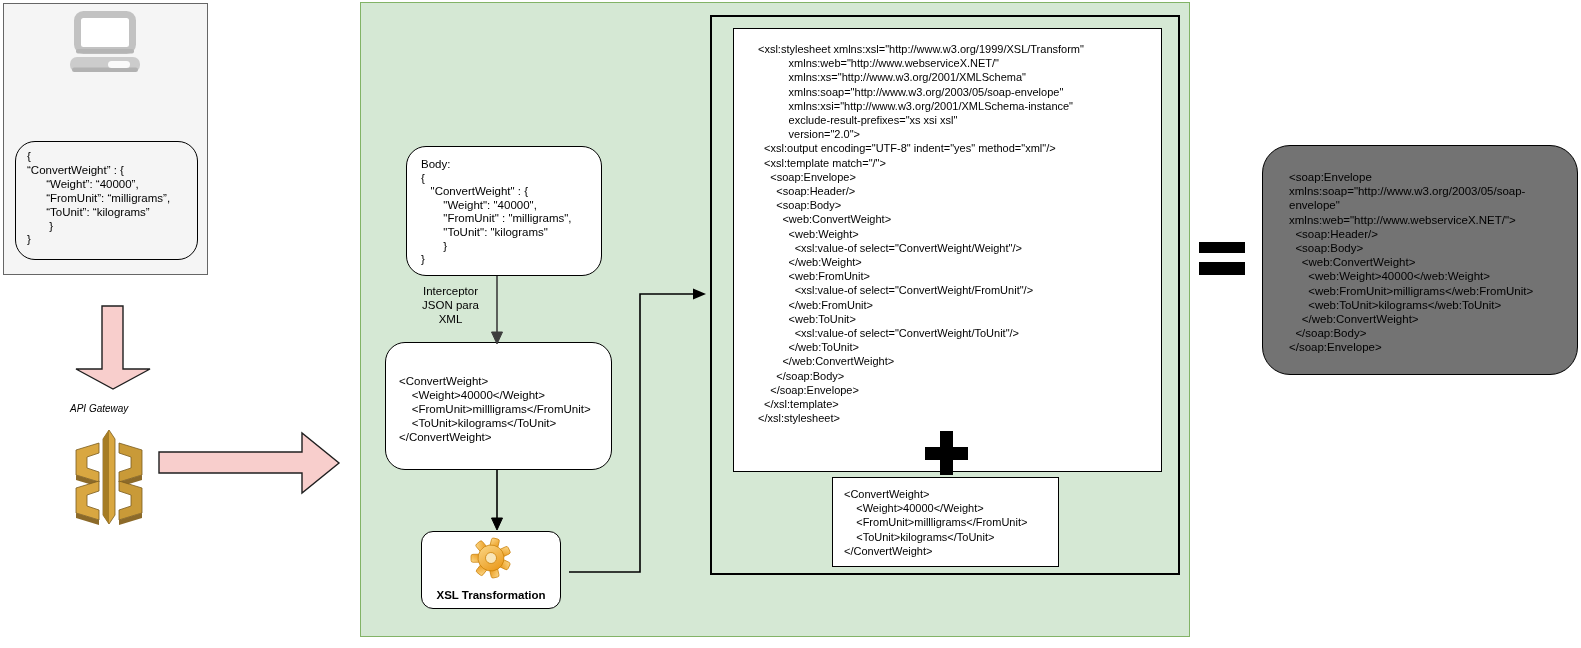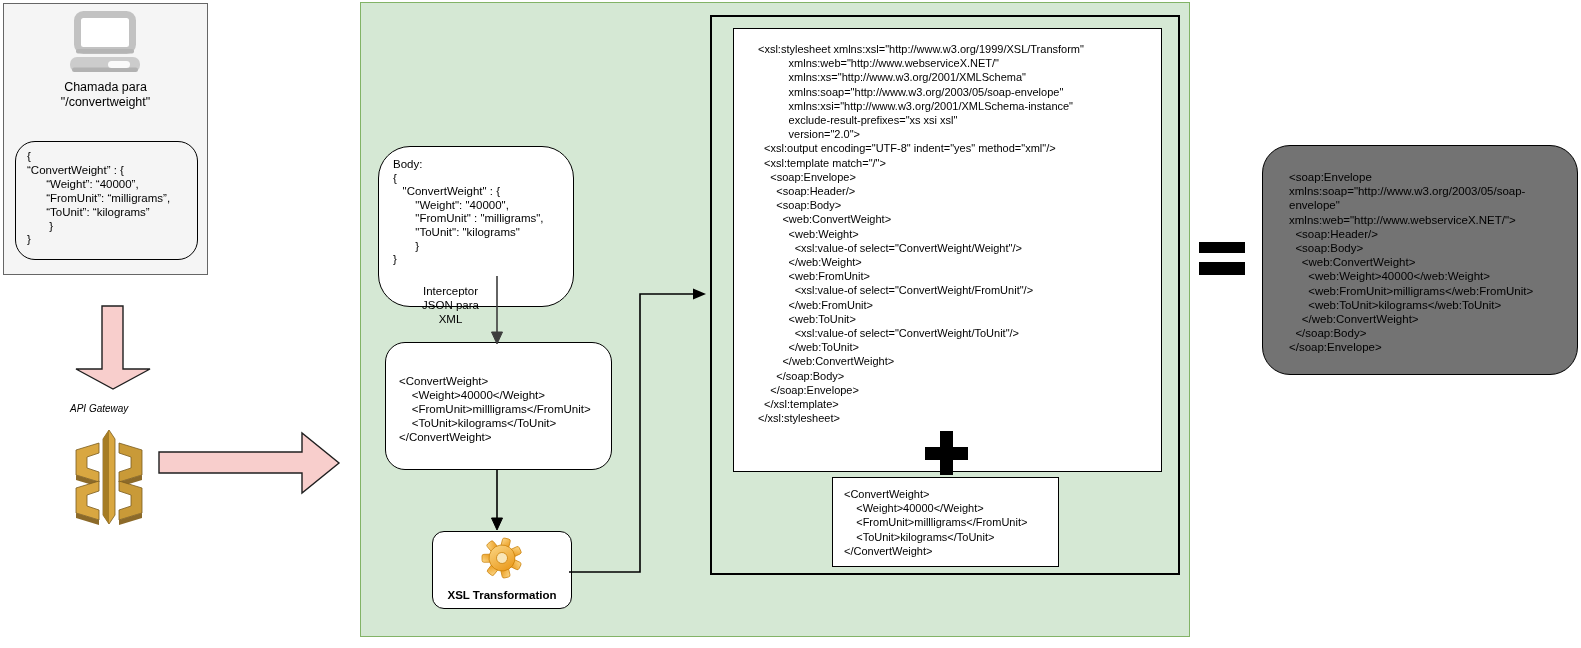--- a/index.html
+++ b/index.html
@@ -20,30 +20,30 @@
 
   
   .gateway-label { left:70px; top:403px; width:110px; font-size:10px;font-style:italic; }
 
   
   .green-area { left:360px; top:2px; width:830px; height:635px;
     background:#d5e8d4; border:1px solid #82b366; box-sizing:border-box; }
 
   
   .rbox { background:#fff; border:1.5px solid #000; box-sizing:border-box; }
-  .body-box { left:378px; top:146px; width:196px; height:161px; border-radius:32px; }
+  .body-box { left:406px; top:146px; width:196px; height:130px; border-radius:20px; }
   .body-code { left:14px; top:11px; font-size:11.5px; line-height:13.6px; white-space:pre; }
   .xml-box { left:385px; top:342px; width:227px; height:128px; border-radius:20px; }
   .xml-code { left:13px; top:31px; font-size:11.5px; line-height:14px; white-space:pre; }
 
   .flow-caption { text-align:center; font-size:11.5px; line-height:13.8px; white-space:pre-line; }
   .transform-caption { left:403px; top:285px; width:95px; }
   .send-caption { left:388px; top:477px; width:112px; }
 
-  .xsl-box { left:432px; top:531px; width:140px; height:78px; border-radius:12px; text-align:center; }
+  .xsl-box { left:421px; top:531px; width:140px; height:78px; border-radius:12px; text-align:center; }
   .xsl-label { position:absolute; left:0; bottom:7px; width:100%; font-size:11.5px; font-weight:bold; }
 
   
   .inner-box { left:710px; top:15px; width:470px; height:560px;
     border:2px solid #000; box-sizing:border-box; background:transparent; }
   .xsl-code-box { left:733px; top:28px; width:429px; height:444px;
     background:#fff; border:1.5px solid #000; box-sizing:border-box; }
   .xsl-code { left:24px; top:13px; font-size:11px; line-height:14.2px; white-space:pre; }
   .mapping-box { left:832px; top:477px; width:227px; height:90px;
     background:#fff; border:1.5px solid #000; box-sizing:border-box; }
@@ -75,22 +75,20 @@
 <div class="canvas">
 
   <div class="abs client-box">
     <svg class="abs" style="left:66px; top:7px;" width="70" height="62" viewBox="0 0 70 62">
       <rect x="7.5" y="3.5" width="55" height="36" rx="6" fill="#ffffff" stroke="#c2c2c2" stroke-width="7"></rect>
       <rect x="6" y="38" width="58" height="4.5" rx="2" fill="#b5b5b5"></rect>
       <rect x="0" y="46" width="70" height="15" rx="7" fill="#cccccc"></rect>
       <rect x="2" y="56.5" width="66" height="4.5" rx="2.2" fill="#b2b2b2"></rect>
       <rect x="38" y="50" width="22" height="7" rx="3.5" fill="#fafafa"></rect>
     </svg>
-    <div class="abs client-caption">Chamada para
-"/convertweight"</div>
     <div class="abs client-json-box">
       <div class="abs client-json-code">{
 “ConvertWeight” : {
       “Weight”: “40000”,
       “FromUnit”: “milligrams”,
       “ToUnit”: “kilograms”
        }
 }</div>
     </div>
   </div>

